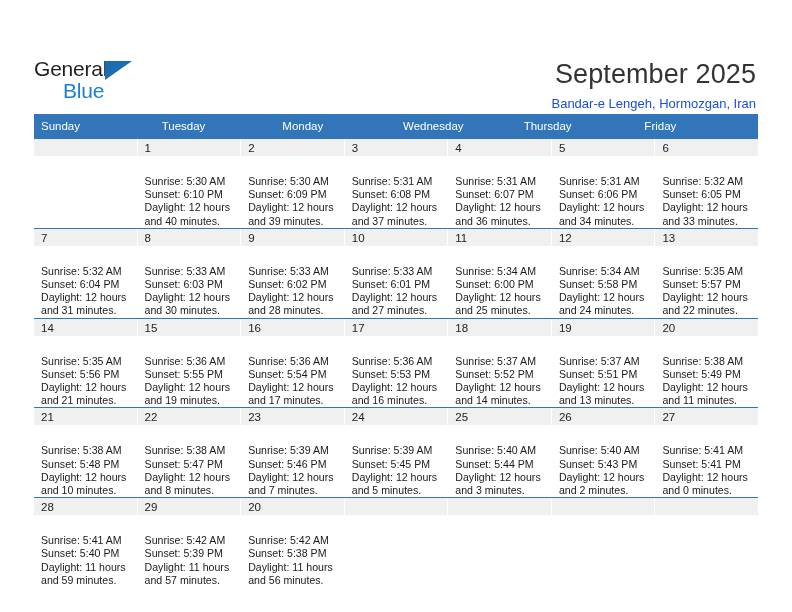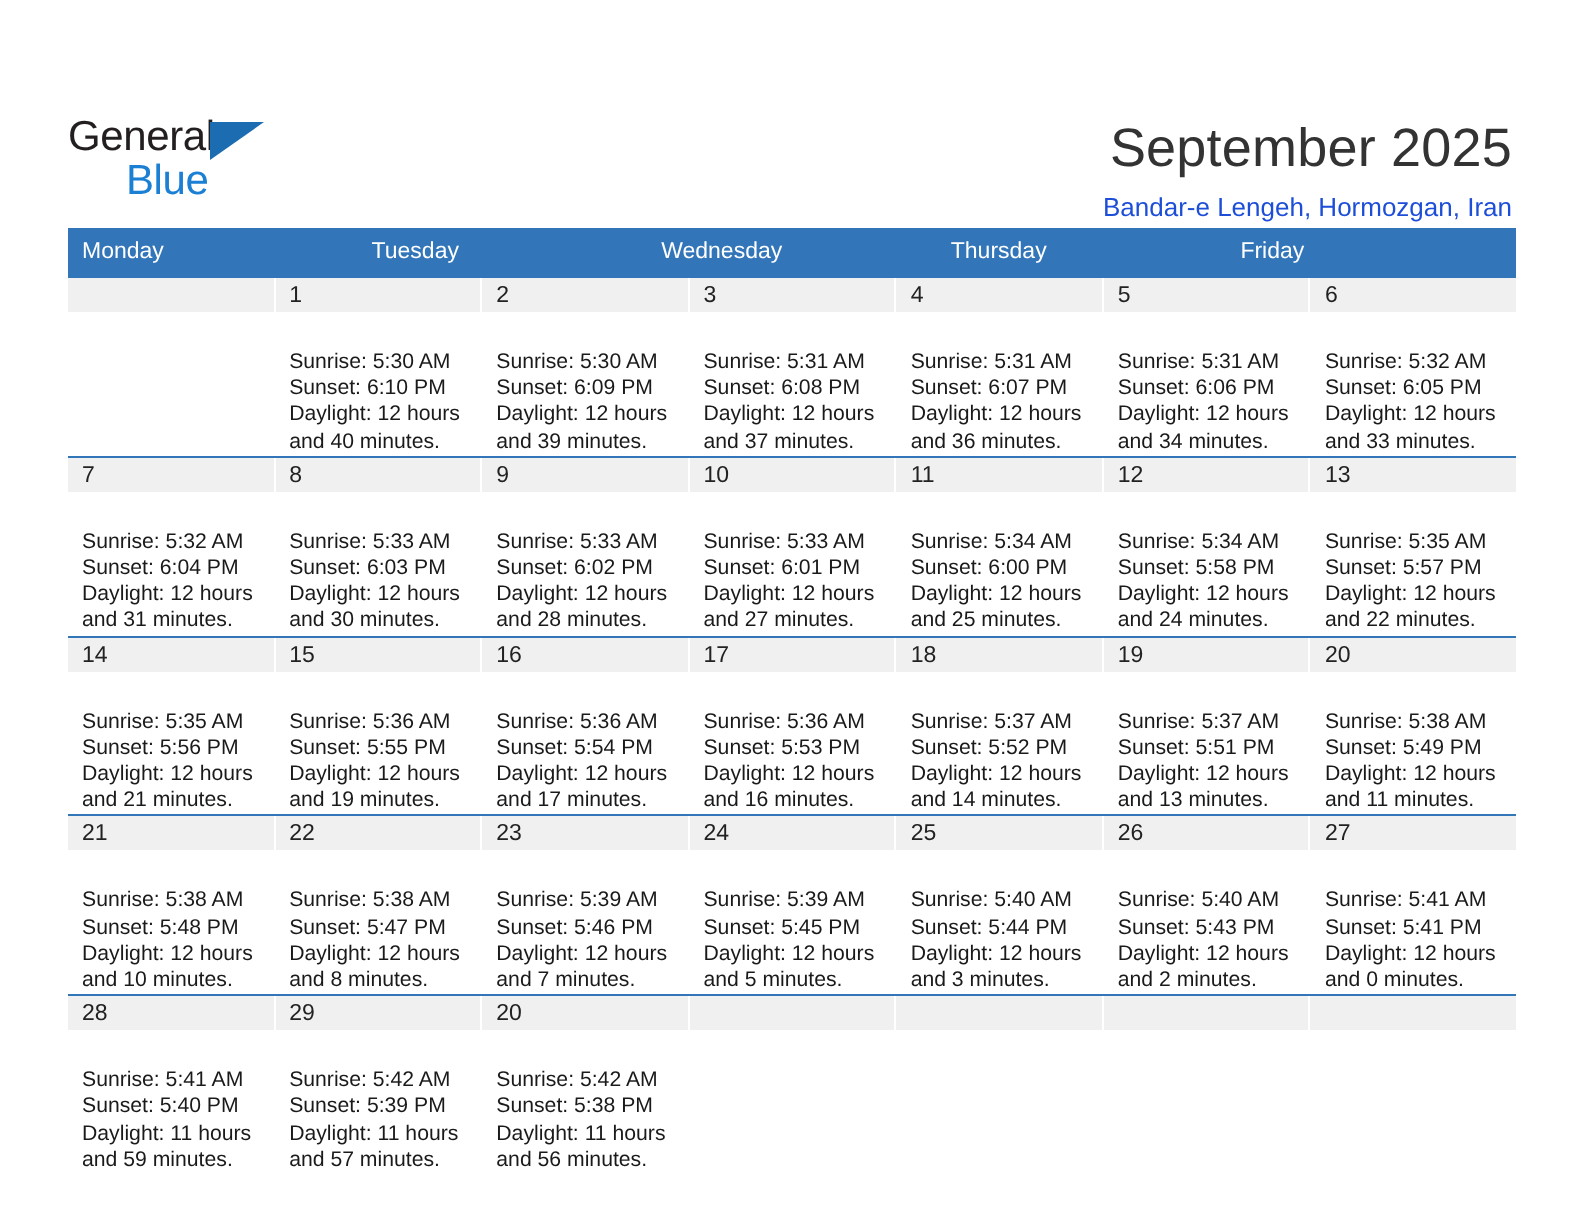--- a/index.html
+++ b/index.html
@@ -144,22 +144,23 @@
     </div>
     <div class="titles">
       <div class="month-title">September 2025</div>
       <div class="location">Bandar-e Lengeh, Hormozgan, Iran</div>
     </div>
   </div>
 
   <div class="calendar">
 
     <div class="dow-row">
+      <div class="dow">Sunday</div>
+      <div class="dow">Tuesday</div>
       <div class="dow">Monday</div>
-      <div class="dow">Tuesday</div>
       <div class="dow">Wednesday</div>
       <div class="dow">Thursday</div>
       <div class="dow">Friday</div>
     </div>
 
     <div class="week">
       <div class="cell off">
         <div class="daynum-band"></div>
 
       </div>

